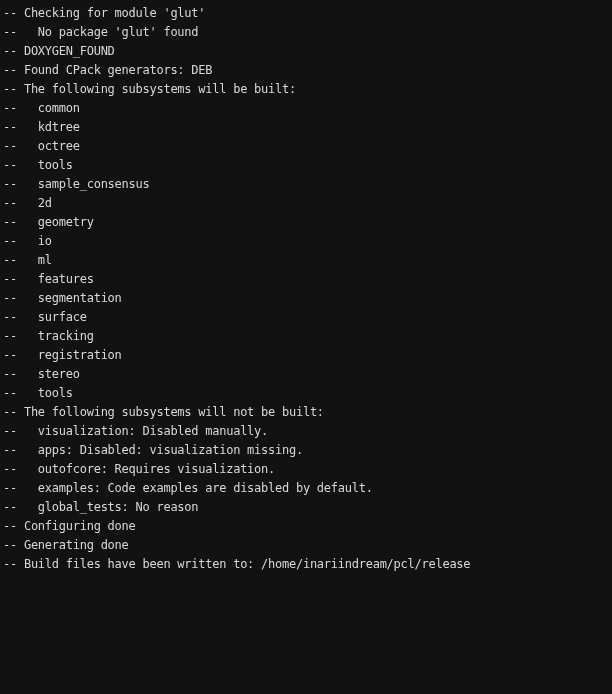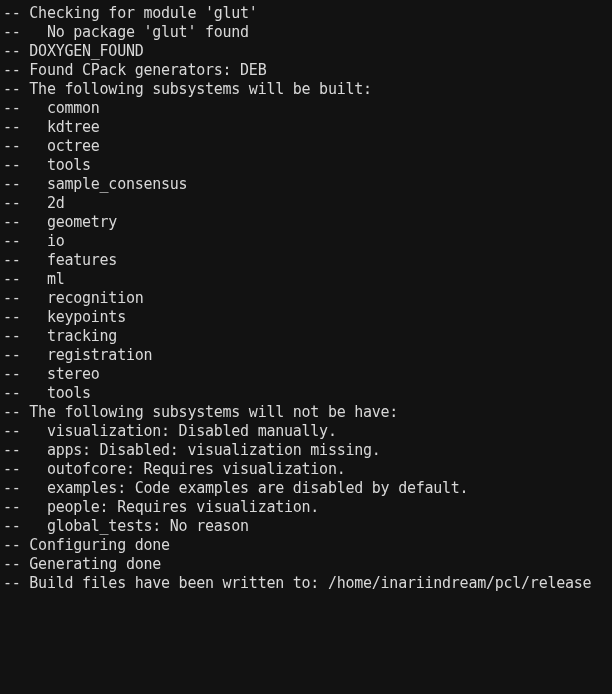--- a/index.html
+++ b/index.html
@@ -18,21 +18,21 @@
     width: 612px;
     height: 694px;
     background: #121212;
     color: #d8d8d8;
     box-sizing: border-box;
     padding: 4px 0 0 3px;
     overflow: hidden;
   }
   .term-line {
     font-family: "DejaVu Sans Mono", "Liberation Mono", monospace;
-    font-size: 15px;
+    font-size: 12px;
     line-height: 19px;
     height: 19px;
     letter-spacing: -0.25px;
     color: #d8d8d8;
     white-space: pre;
     margin: 0;
     padding: 0;
   }
 </style>
 </head>
@@ -45,31 +45,30 @@
     <div class="term-line">-- Found CPack generators: DEB</div>
     <div class="term-line">-- The following subsystems will be built:</div>
     <div class="term-line">--   common</div>
     <div class="term-line">--   kdtree</div>
     <div class="term-line">--   octree</div>
     <div class="term-line">--   tools</div>
     <div class="term-line">--   sample_consensus</div>
     <div class="term-line">--   2d</div>
     <div class="term-line">--   geometry</div>
     <div class="term-line">--   io</div>
+    <div class="term-line">--   ml</div>
     <div class="term-line">--   features</div>
-    <div class="term-line">--   ml</div>
-    <div class="term-line">--   recognition</div>
-    <div class="term-line">--   keypoints</div>
+    <div class="term-line">--   segmentation</div>
+    <div class="term-line">--   surface</div>
     <div class="term-line">--   tracking</div>
     <div class="term-line">--   registration</div>
     <div class="term-line">--   stereo</div>
     <div class="term-line">--   tools</div>
-    <div class="term-line">-- The following subsystems will not be have:</div>
+    <div class="term-line">-- The following subsystems will not be built:</div>
     <div class="term-line">--   visualization: Disabled manually.</div>
     <div class="term-line">--   apps: Disabled: visualization missing.</div>
     <div class="term-line">--   outofcore: Requires visualization.</div>
     <div class="term-line">--   examples: Code examples are disabled by default.</div>
-    <div class="term-line">--   people: Requires visualization.</div>
     <div class="term-line">--   global_tests: No reason</div>
     <div class="term-line">-- Configuring done</div>
     <div class="term-line">-- Generating done</div>
     <div class="term-line">-- Build files have been written to: /home/inariindream/pcl/release</div>
   </div>
 
 </body></html>

